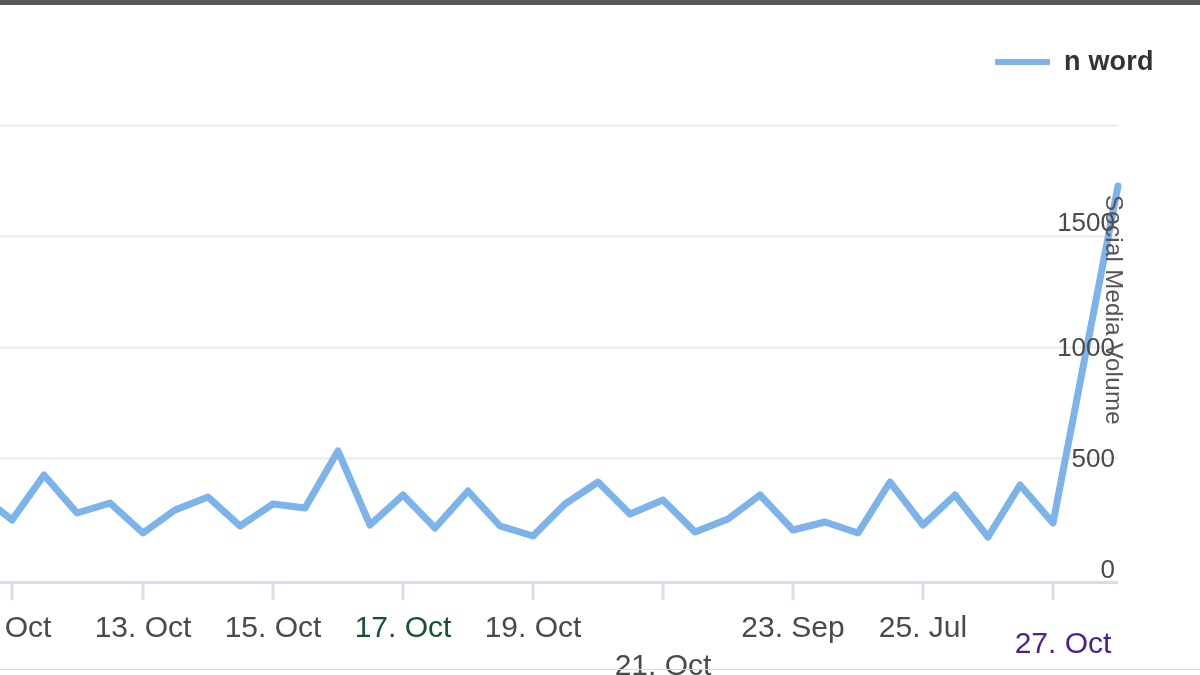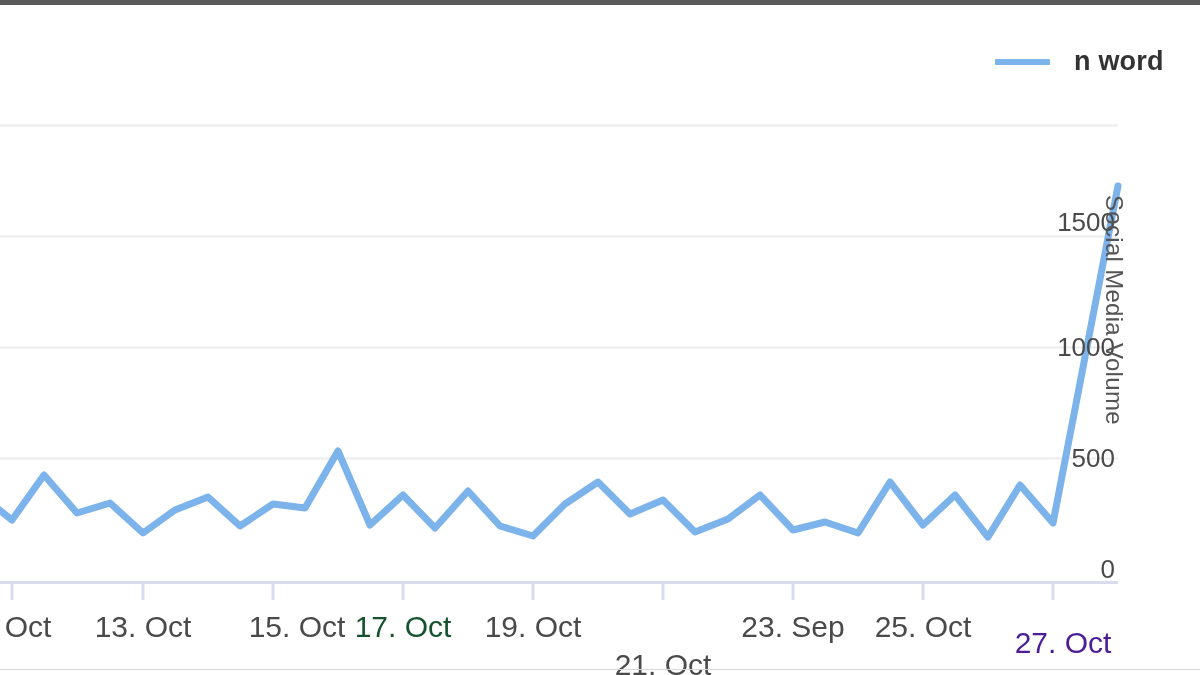--- a/index.html
+++ b/index.html
@@ -42,21 +42,21 @@
     background: #d8d8d8;
   }
 
   
   .legend {
     position: absolute;
     left: 995px;
     top: 46px;
     display: flex;
     align-items: center;
-    gap: 24px;
+    gap: 14px;
   }
   .legend-line {
     display: block;
     width: 55px;
     height: 6px;
     border-radius: 1px;
   }
   .legend-label {
     font-size: 27px;
     font-weight: bold;
@@ -207,24 +207,24 @@
     <div class="y-tick-label" style="left: 1030px; top: 458px; width: 85px; color: rgb(74, 74, 74);">500</div>
     <div class="y-tick-label" style="left: 1030px; top: 347px; width: 85px; color: rgb(74, 74, 74);">1000</div>
     <div class="y-tick-label" style="left: 1030px; top: 222px; width: 85px; color: rgb(74, 74, 74);">1500</div>
   </div>
 
   <div class="y-title">Social Media Volume</div>
 
   <div class="x-labels">
     <div class="x-tick-label" style="left: 28px; top: 10px; color: rgb(74, 74, 74);">Oct</div>
     <div class="x-tick-label" style="left: 143px; top: 10px; color: rgb(74, 74, 74);">13. Oct</div>
-    <div class="x-tick-label" style="left: 273px; top: 10px; color: rgb(74, 74, 74); margin-left: 24px;">15. Oct</div>
+    <div class="x-tick-label" style="left: 273px; top: 10px; color: rgb(74, 74, 74);">15. Oct</div>
     <div class="x-tick-label" style="left: 403px; top: 10px; color: #14532d;">17. Oct</div>
     <div class="x-tick-label" style="left: 533px; top: 10px; color: rgb(74, 74, 74);">19. Oct</div>
     <div class="x-tick-label" style="left: 663px; top: 10px; color: rgb(74, 74, 74); margin-top: 38px;">21. Oct</div>
     <div class="x-tick-label" style="left: 793px; top: 10px; color: rgb(74, 74, 74);">23. Sep</div>
-    <div class="x-tick-label" style="left: 923px; top: 10px; color: rgb(74, 74, 74);">25. Oct</div>
+    <div class="x-tick-label" style="left: 923px; top: 10px; color: rgb(74, 74, 74);">25. Jul</div>
     <div class="x-tick-label" style="left: 1053px; top: 26px; color: #4c1d95; margin-left: 10px;">27. Oct</div>
   </div>
 
   <div class="bottom-rule" style="background: rgb(216, 216, 216);"></div>
 
 </div>
 
 </body></html>

